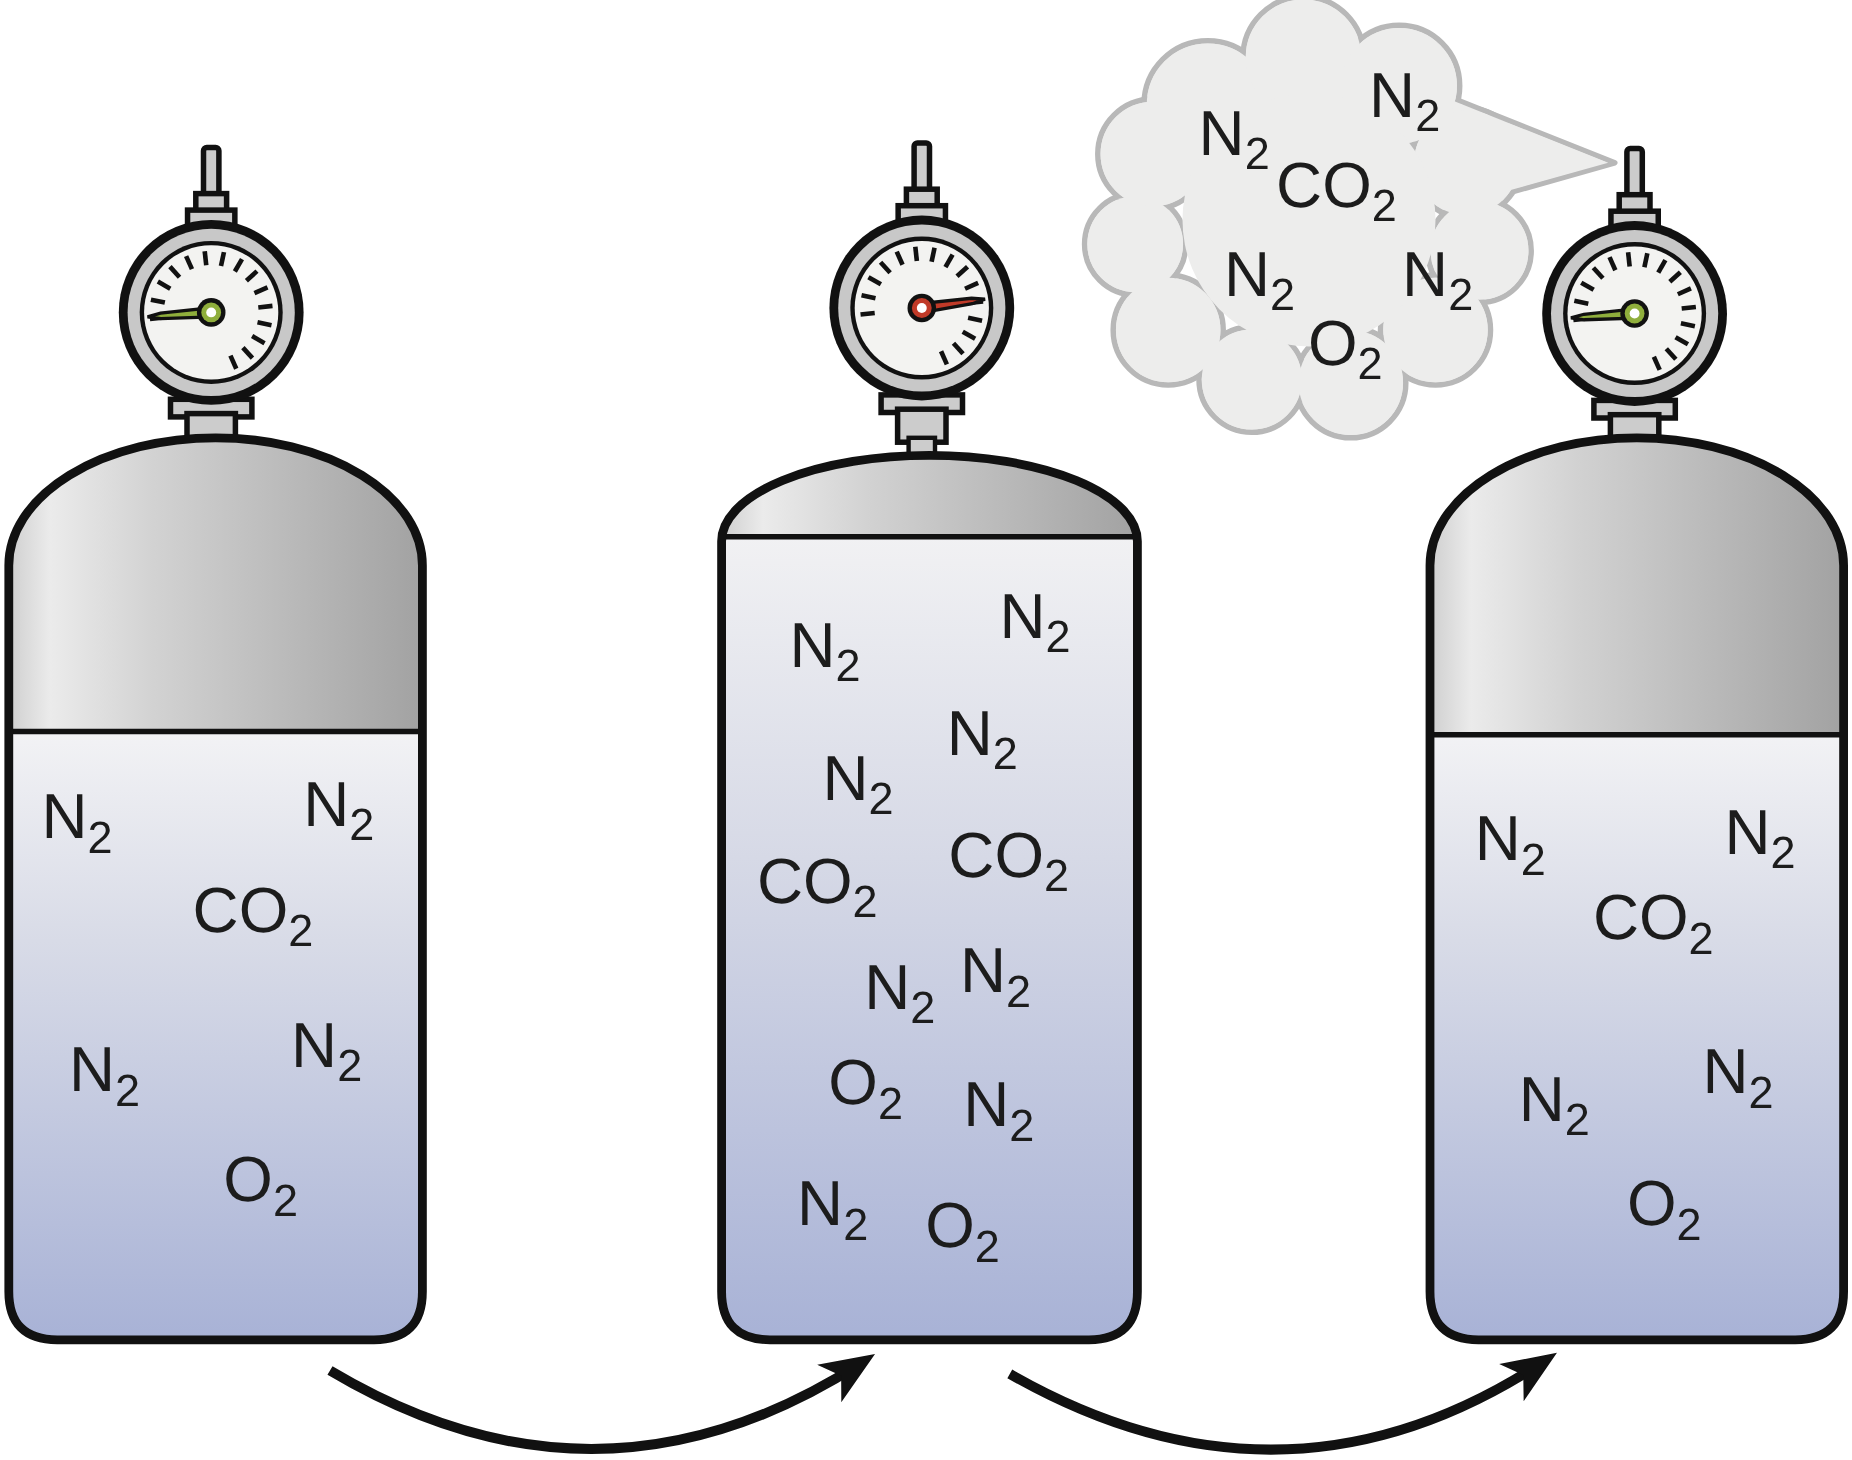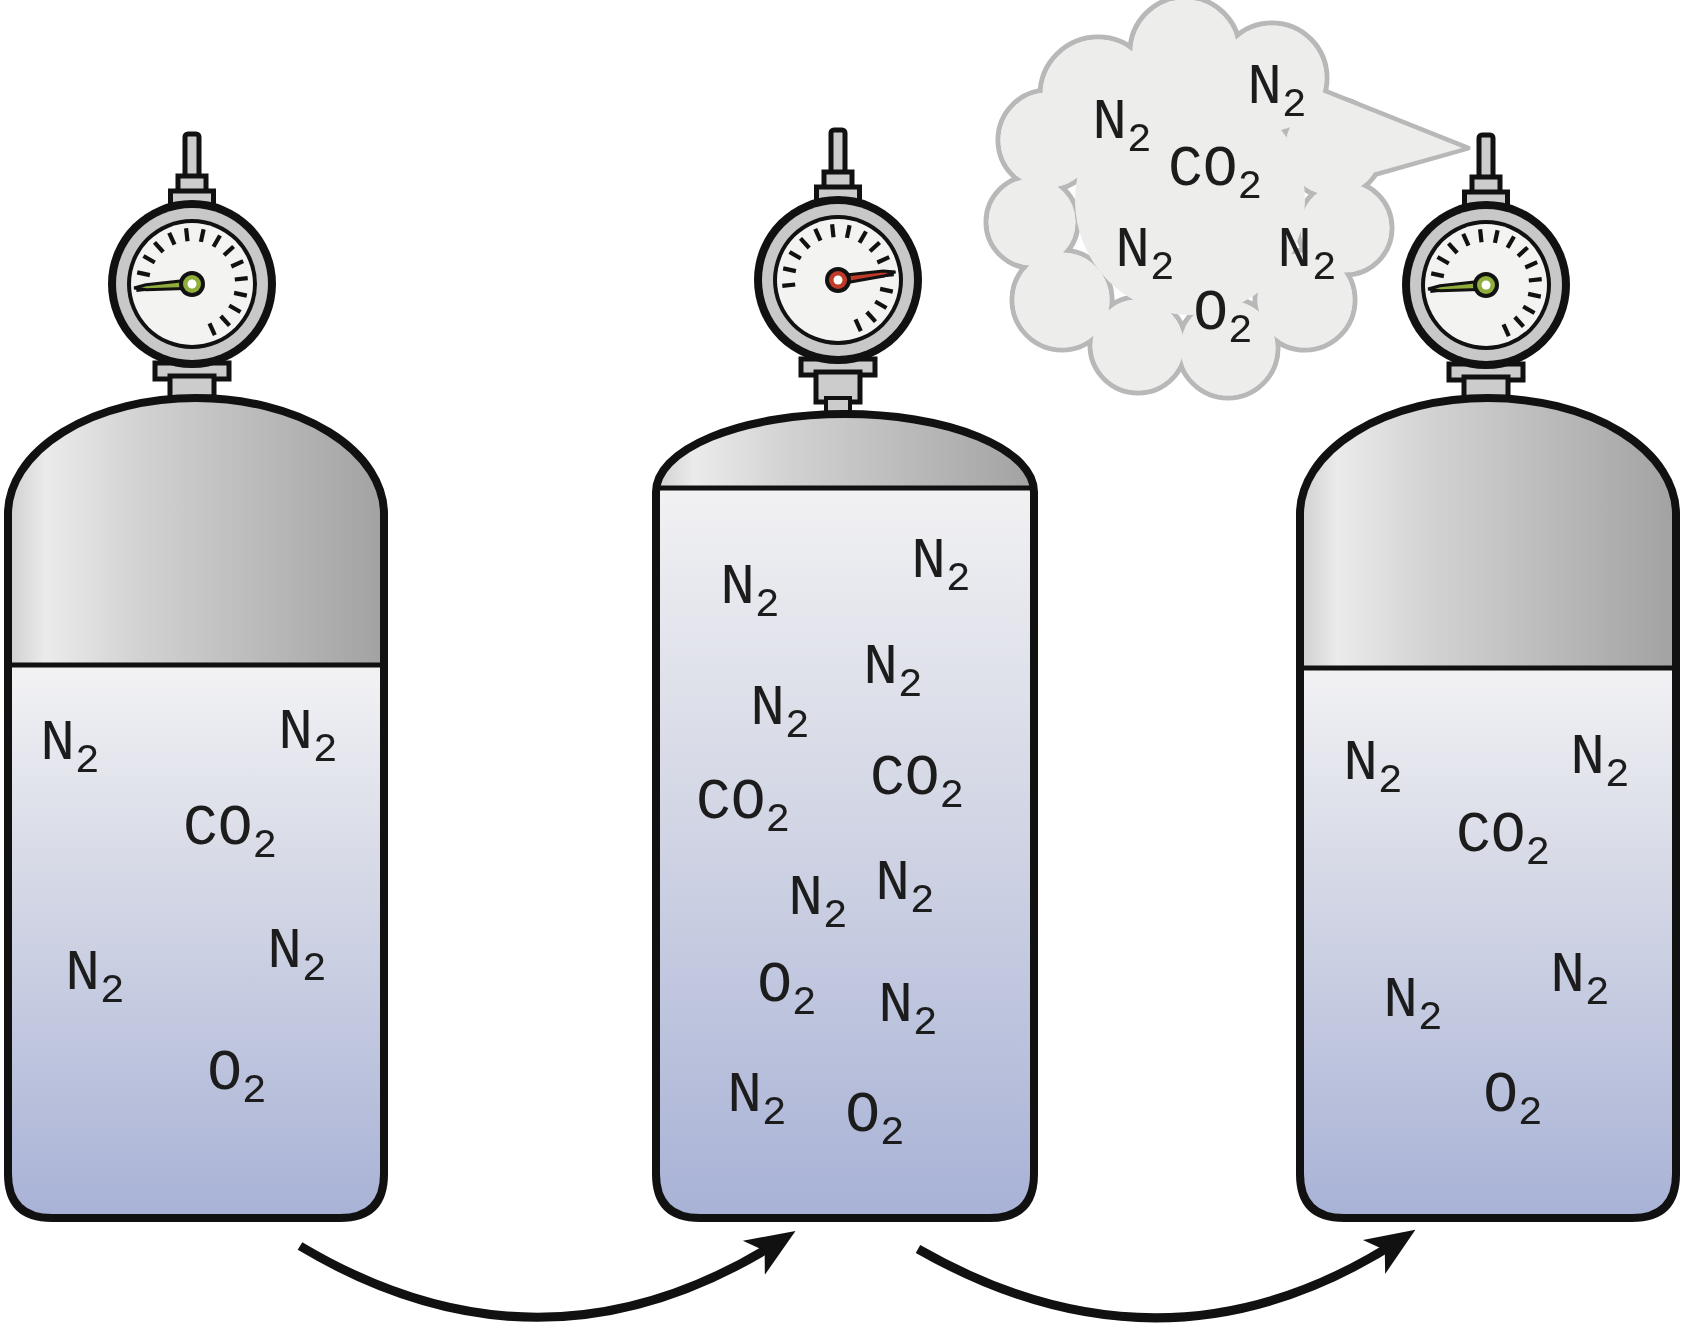--- a/index.html
+++ b/index.html
@@ -1,21 +1,21 @@
 <!DOCTYPE html>
 <html><head>
 <meta charset="utf-8">
 <style>
   html,body{margin:0;padding:0;background:#fff;}
   .stage{
     position:relative;width:1684px;height:1327px;background:#ffffff;overflow:hidden;
     font-family:"Liberation Sans", sans-serif;
   }
   .stage svg{position:absolute;left:0;top:0;}
-  .labels{position:absolute;left:0;top:0;width:1337px;height:1327px;pointer-events:none;font-family:Liberation Mono, monospace;}
+  .labels{position:absolute;left:0;top:0;width:1337px;height:1327px;pointer-events:none;}
   .molecule{
     position:absolute;transform:translate(-50%,-50%);
     color:#1c1c1c;font-size:58px;line-height:1;white-space:nowrap;
     letter-spacing:0px;
   }
   .molecule .sub{font-size:41px;vertical-align:-13px;}
 </style>
 </head>
 <body>
 

